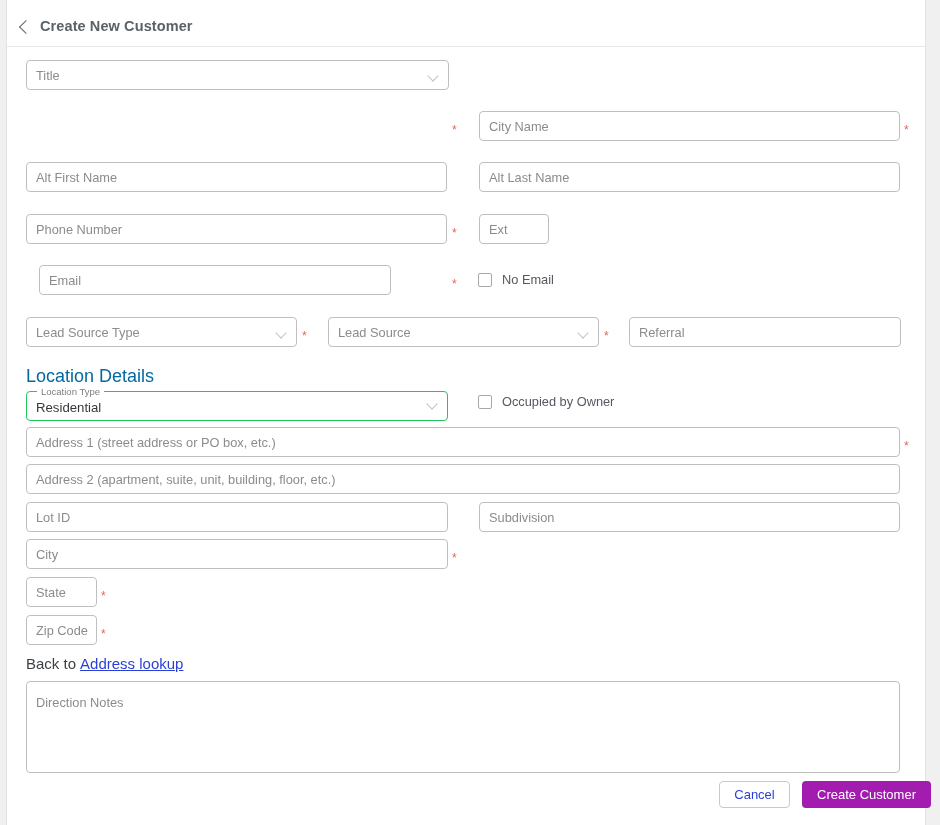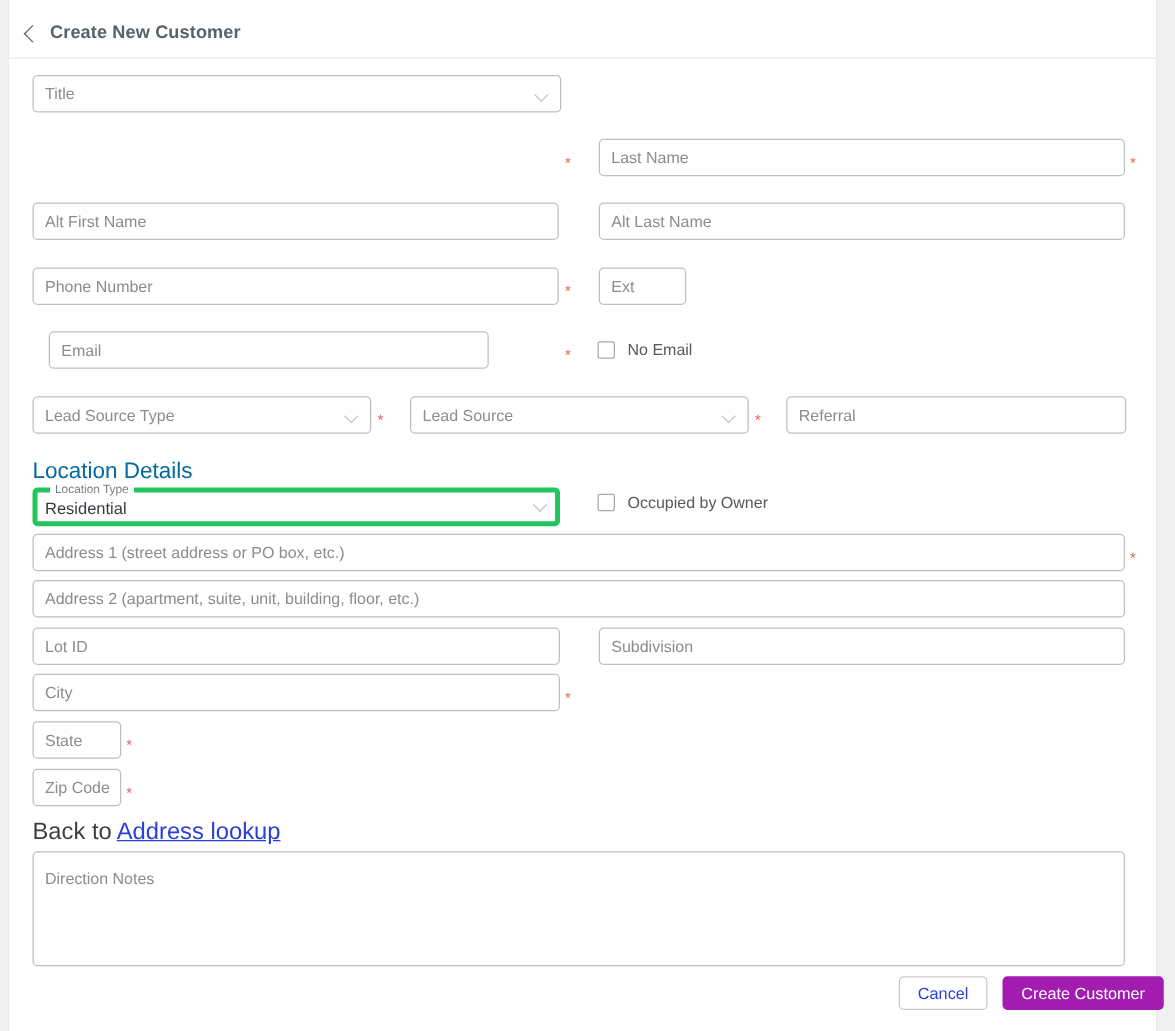--- a/index.html
+++ b/index.html
@@ -118,21 +118,21 @@
   
   .notched {
     position: absolute;
     height: 34px;
   }
   .notched fieldset {
     position: absolute;
     inset: 0;
     margin: 0;
     padding: 0 8px;
-    border: 4px solid #22c55e;
+    border: 1px solid #22c55e;
     border-radius: 4px;
     background: #fff;
     pointer-events: none;
   }
   .notched legend {
     padding: 0 4px;
     margin-left: 2px;
     font-size: 9.5px;
     color: #7d7d7d;
     line-height: 1;
@@ -145,21 +145,21 @@
     font-size: 13.2px;
     color: #35383d;
     white-space: nowrap;
   }
   .notched .chev { top: 13px; right: 12px; }
 
   
   .backto {
     position: absolute;
     left: 19px; top: 655px;
-    font-size: 19px;
+    font-size: 15px;
     color: #3b3f45;
     white-space: nowrap;
   }
   .backto a {
     color: #2a3fd6;
     text-decoration: underline;
     margin-left: 4px;
     cursor: pointer;
   }
 
@@ -201,21 +201,21 @@
     </div>
 
     <div class="fld" style="left:19px; top:60px; width:423px;">
       <span class="ph">Title</span>
       <span class="chev"></span>
     </div>
 
     <span class="req" style="left:445px; top:124px;">*</span>
 
     <div class="fld" style="left:472px; top:111px; width:421px;">
-      <span class="ph">Last Name</span>
+      <span class="ph">City Name</span>
     </div>
     <span class="req" style="left:897px; top:124px;">*</span>
 
     <div class="fld" style="left:19px; top:162px; width:421px;">
       <span class="ph">Alt First Name</span>
     </div>
 
     <div class="fld" style="left:472px; top:162px; width:421px;">
       <span class="ph">Alt Last Name</span>
     </div>

